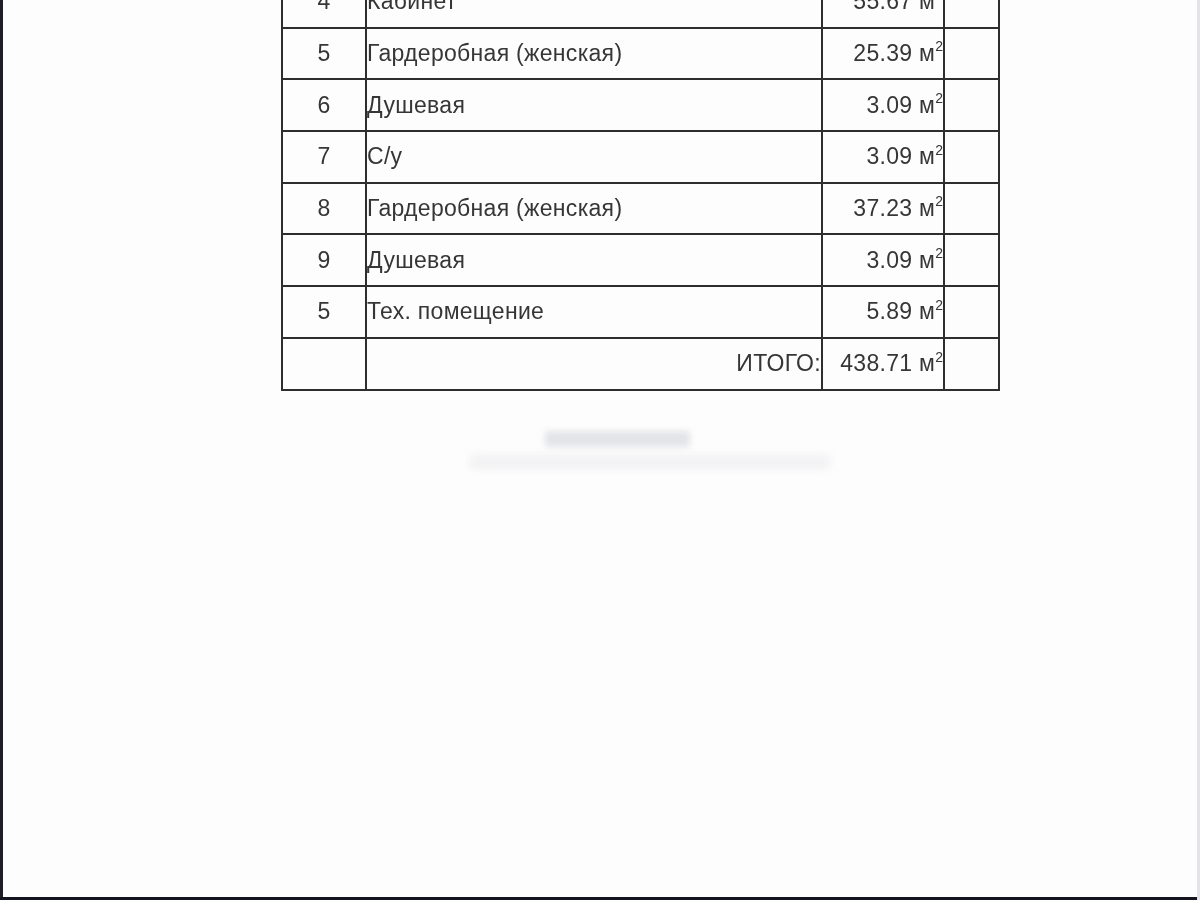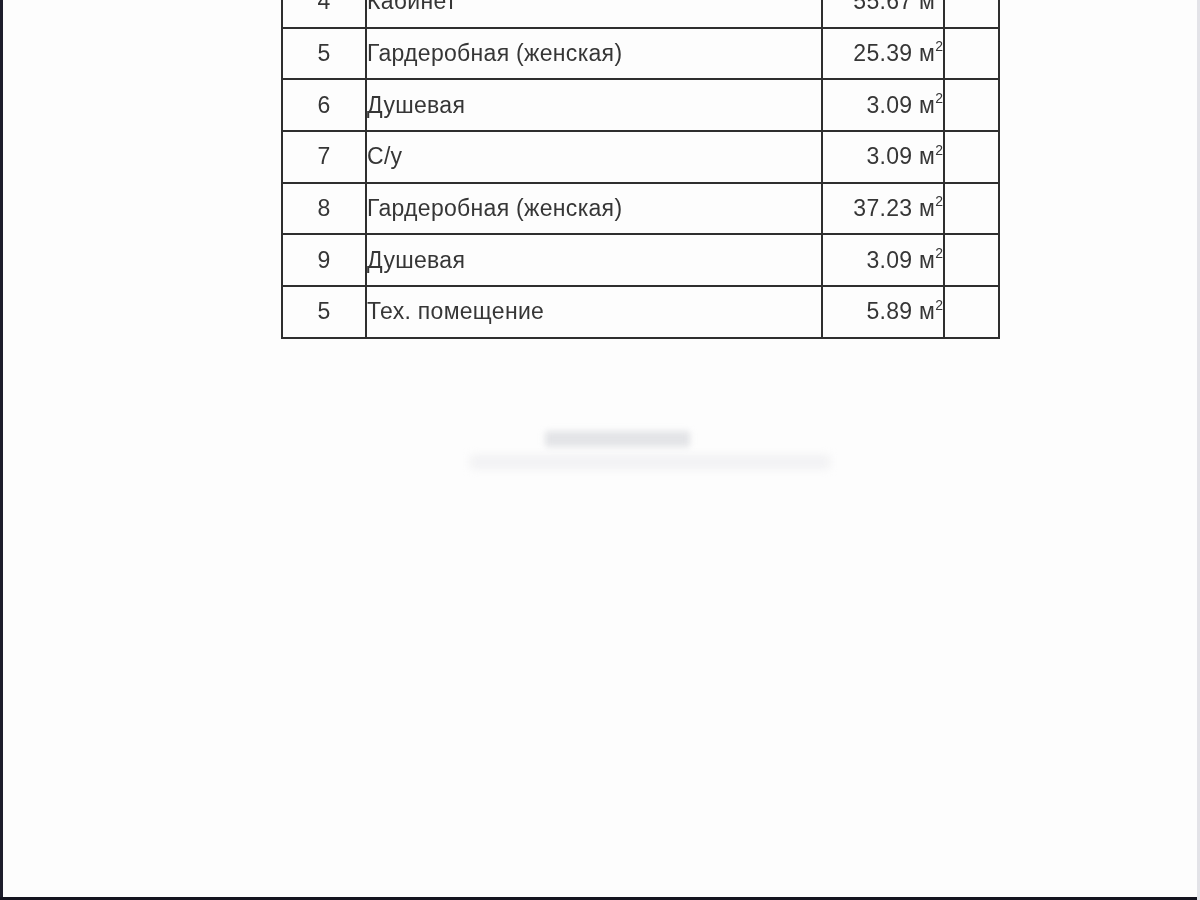--- a/index.html
+++ b/index.html
@@ -130,20 +130,26 @@
           <td class="c-name">Душевая</td>
           <td class="c-area"><span>3.09 м</span><sup class="sq">2</sup></td>
           <td class="c-blank"></td>
         </tr>
         <tr>
           <td class="c-num">5</td>
           <td class="c-name">Тех. помещение</td>
           <td class="c-area"><span>5.89 м</span><sup class="sq">2</sup></td>
           <td class="c-blank"></td>
         </tr>
+        <tr>
+          <td class="c-num"></td>
+          <td class="c-total-label">ИТОГО:</td>
+          <td class="c-area"><span>438.71 м</span><sup class="sq">2</sup></td>
+          <td class="c-blank"></td>
+        </tr>
       </tbody>
     </table>
   </div>
 
   <div class="smudge-1"></div>
   <div class="smudge-2"></div>
 
 </div>
 
 </body></html>

